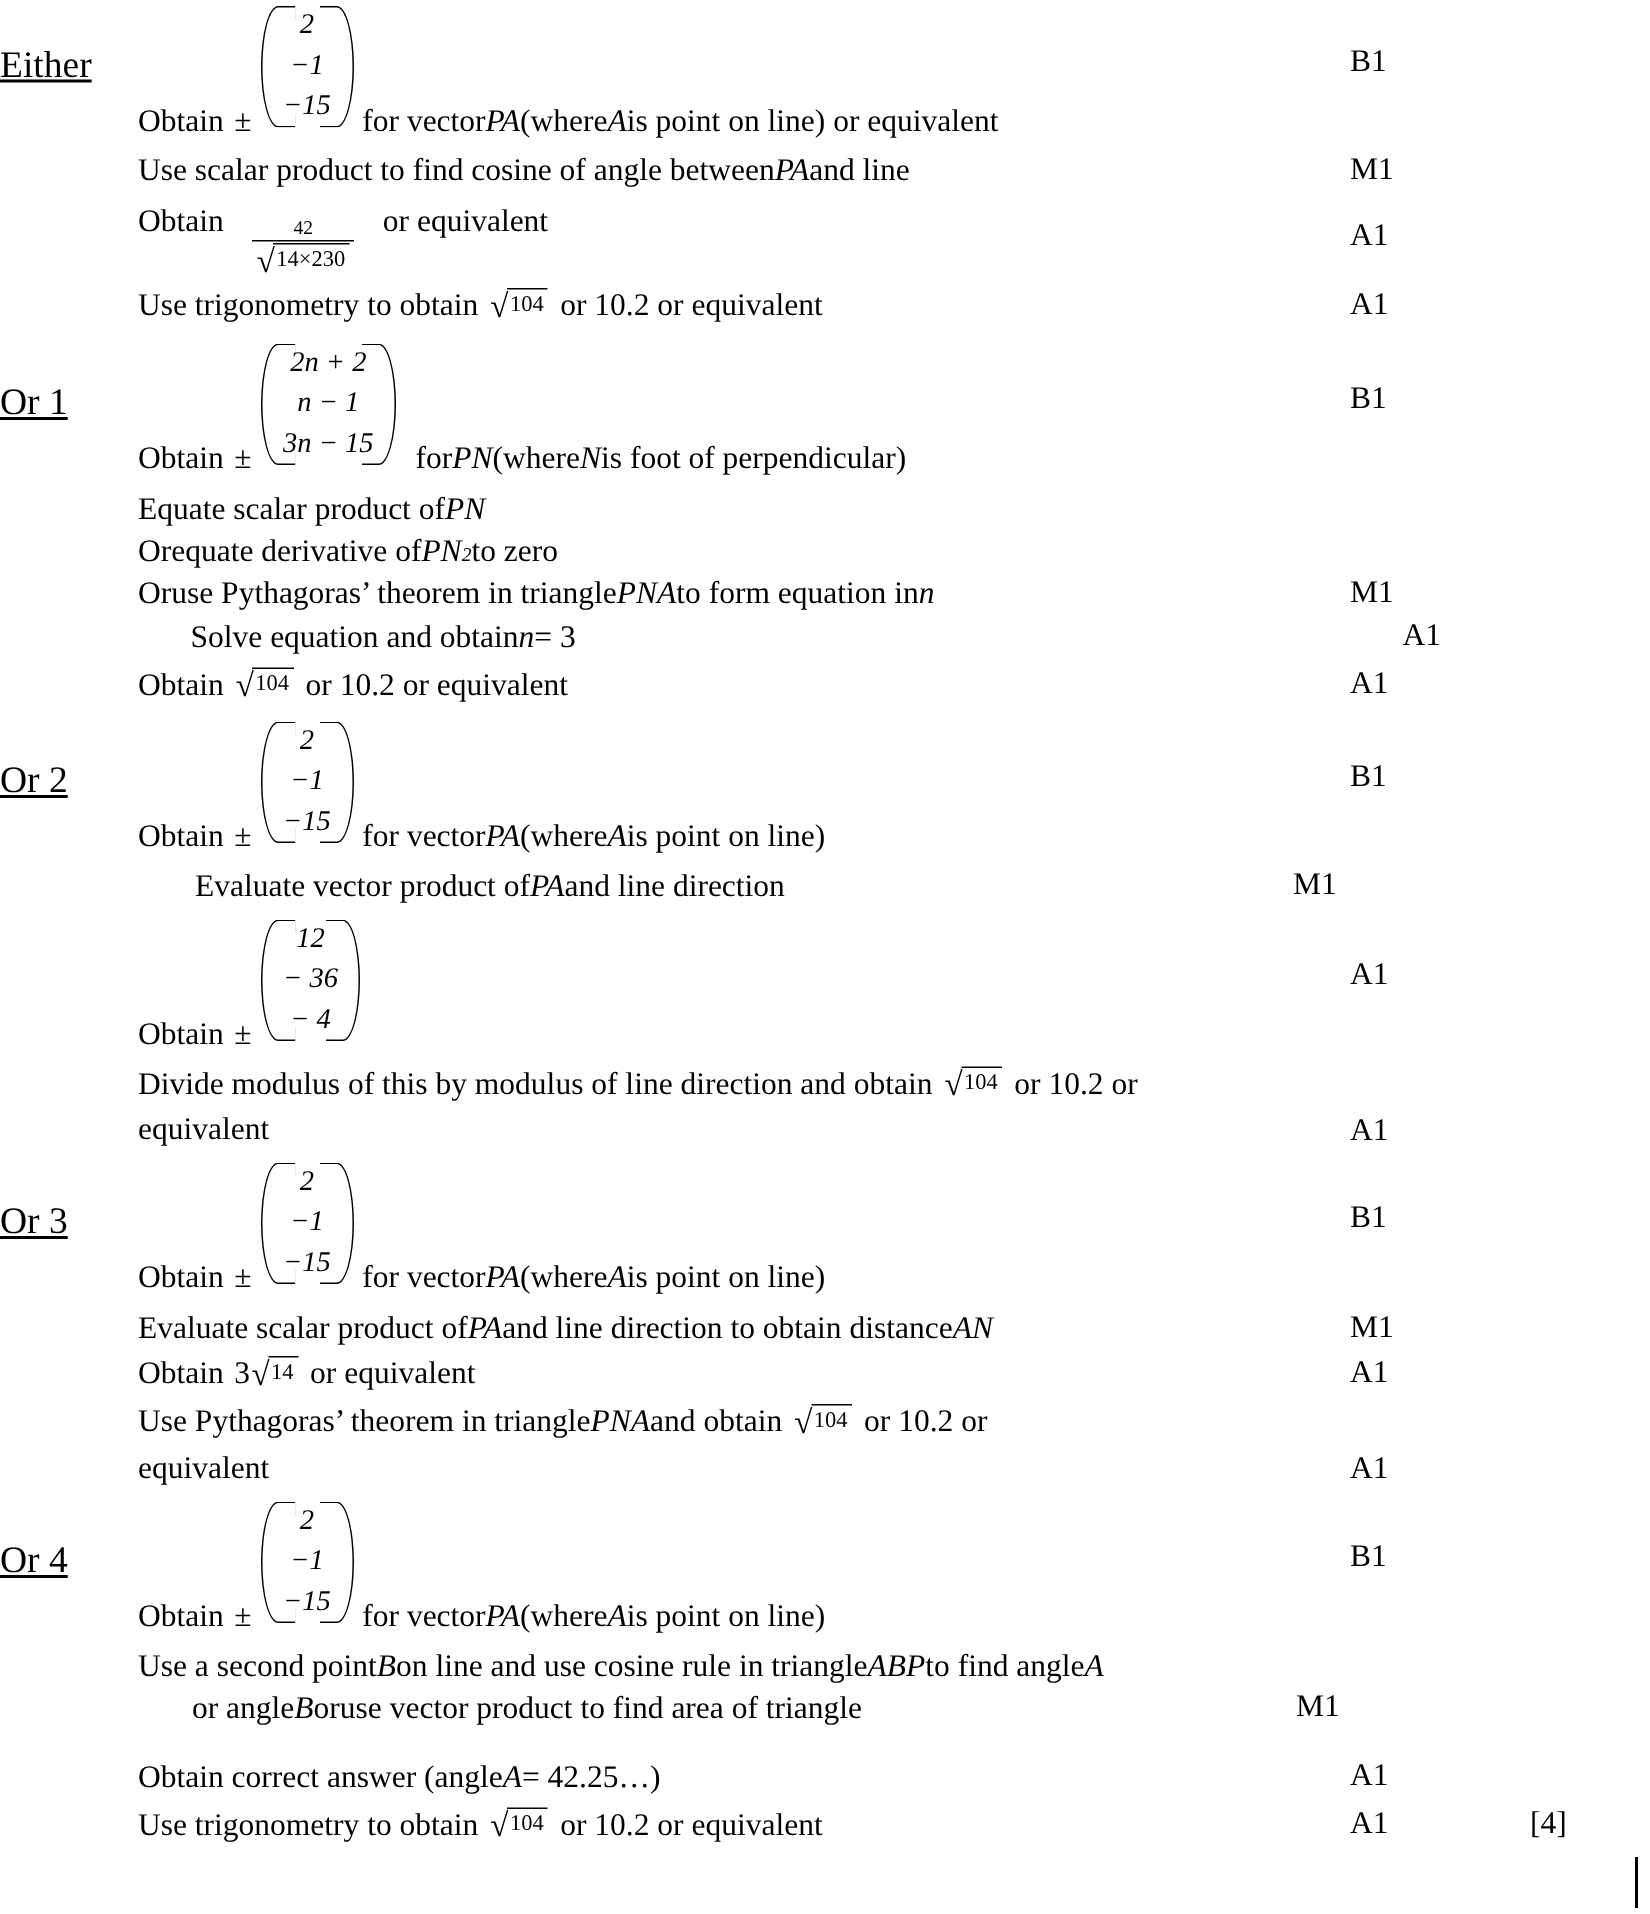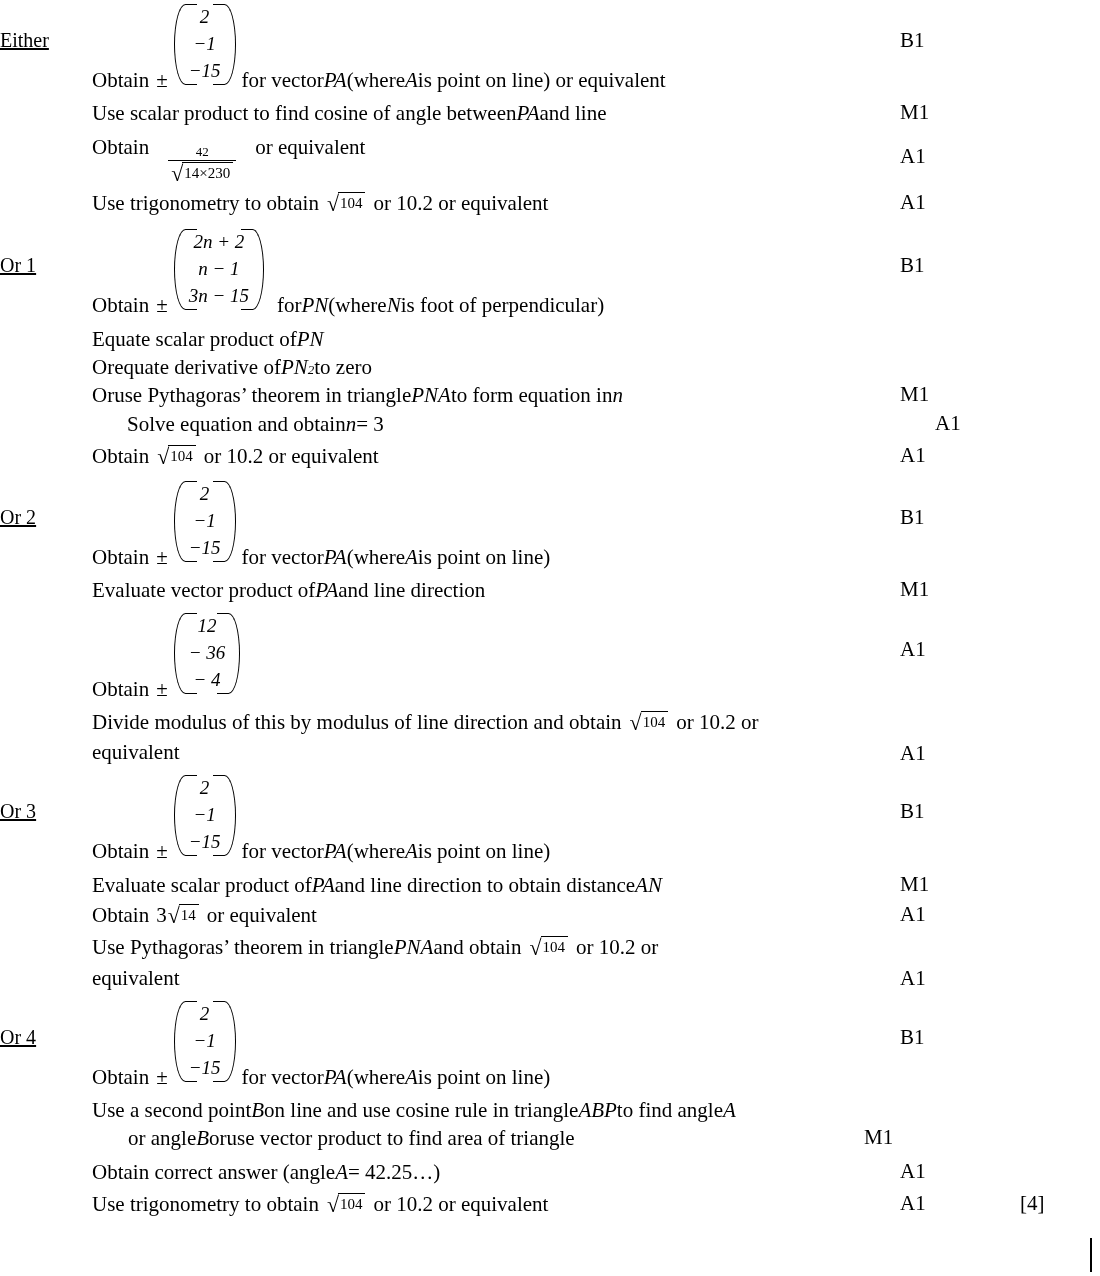--- a/index.html
+++ b/index.html
@@ -25,21 +25,21 @@
   .row {
     position: relative;
     display: flex;
     align-items: flex-start;
     width: 1100px;
   }
 
   .label-col {
     width: 92px;
     flex: 0 0 92px;
-    font-size: 20px;
+    font-size: 25px;
     line-height: 1.25;
     padding-left: 0px;
   }
   .label-col .u {
     text-decoration: underline;
   }
 
   .body-col {
     flex: 1 1 auto;
     font-size: 21px;
@@ -419,21 +419,21 @@
         <i class="it">A</i>
         <span> is point on line)</span>
       </div>
     </div>
     <div class="mark-col" style="padding-top:26px;">
       <span>B1</span>
     </div>
     <div class="total-col"></div>
   </div>
 
-  <div class="row" style="margin-top:6px;">
+  <div class="row" style="margin-top:6px;gap:38px;">
     <div class="label-col"></div>
     <div class="body-col">
       <div class="line">
         <span>Evaluate vector product of </span>
         <i class="it">PA</i>
         <span> and line direction</span>
       </div>
     </div>
     <div class="mark-col">
       <span>M1</span>
@@ -638,21 +638,21 @@
         <span class="u">or</span>
         <span> use vector product to find area of triangle</span>
       </div>
     </div>
     <div class="mark-col">
       <span>M1</span>
     </div>
     <div class="total-col"></div>
   </div>
 
-  <div class="row" style="margin-top:6px;">
+  <div class="row" style="margin-top:18px;">
     <div class="label-col"></div>
     <div class="body-col">
       <div class="line">
         <span>Obtain correct answer (angle </span>
         <i class="it">A</i>
         <span> = 42.25…)</span>
       </div>
     </div>
     <div class="mark-col">
       <span>A1</span>

